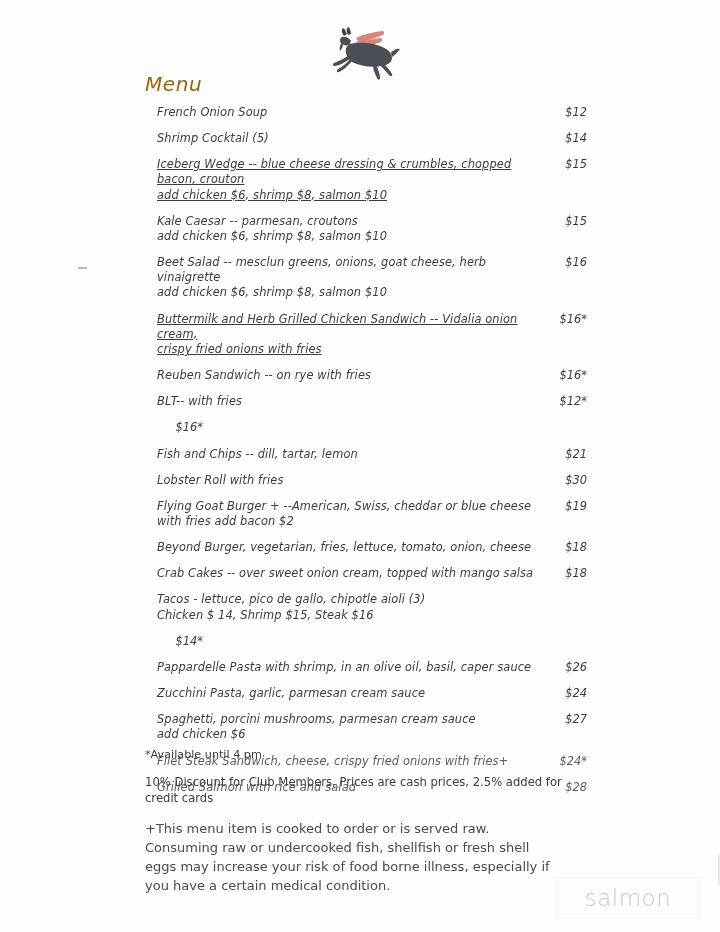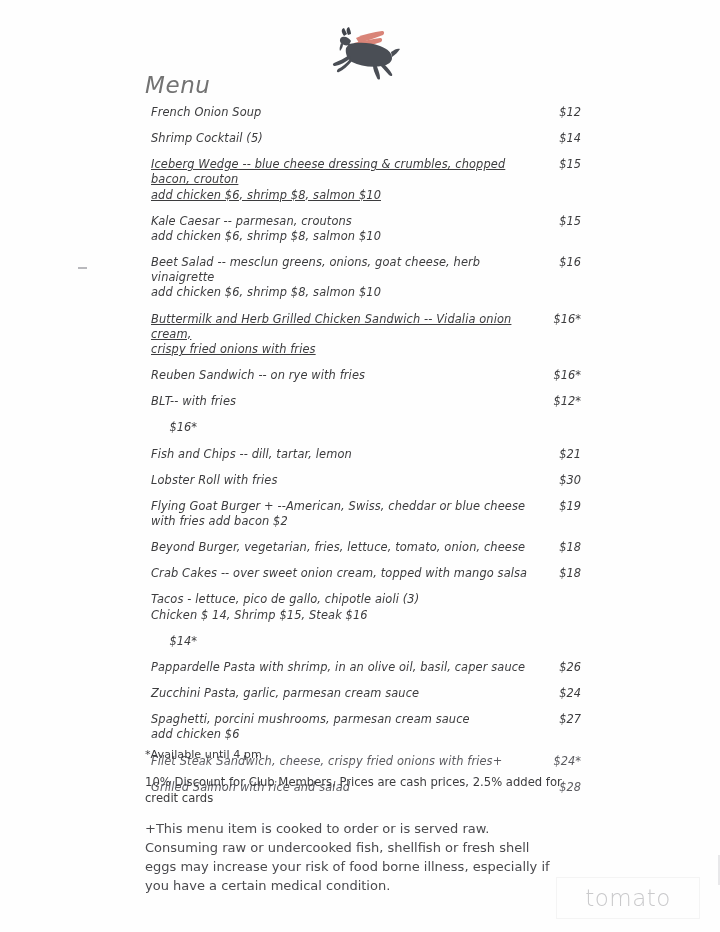--- a/index.html
+++ b/index.html
@@ -34,30 +34,30 @@
   }
   .logo-wrap svg { display: block; width: 96px; height: 62px; }
 
   
   .menu-heading {
     position: absolute;
     left: 145px;
     top: 72px;
     font-family: "DejaVu Sans", sans-serif;
     font-style: italic;
-    font-size: 23px;
+    font-size: 20px;
     letter-spacing: 0.6px;
-    color: #737373;
+    color: #a16207;
     font-weight: 400;
   }
 
   
   .items {
     position: absolute;
-    left: 151px;
+    left: 157px;
     top: 105px;
     width: 430px;
   }
   .item {
     display: flex;
     align-items: flex-start;
     justify-content: space-between;
     margin-bottom: 11px;
     line-height: 1.33;
   }
@@ -300,16 +300,16 @@
   <div class="notes">
     <div class="note-avail">*Available until 4 pm</div>
     <div class="note-discount">10% Discount for Club Members, Prices are cash prices, 2.5% added for credit cards</div>
     <div class="note-raw">+This menu item is cooked to order or is served raw. Consuming raw or undercooked fish, shellfish or fresh shell eggs may increase your risk of food borne illness, especially if you have a certain medical condition.</div>
   </div>
 
   <div class="scan-mark"></div>
   <div class="edge-line"></div>
 
   <div class="watermark">
-    <span>tomato</span>
+    <span>salmon</span>
   </div>
 
 </div>
 
 </body></html>

